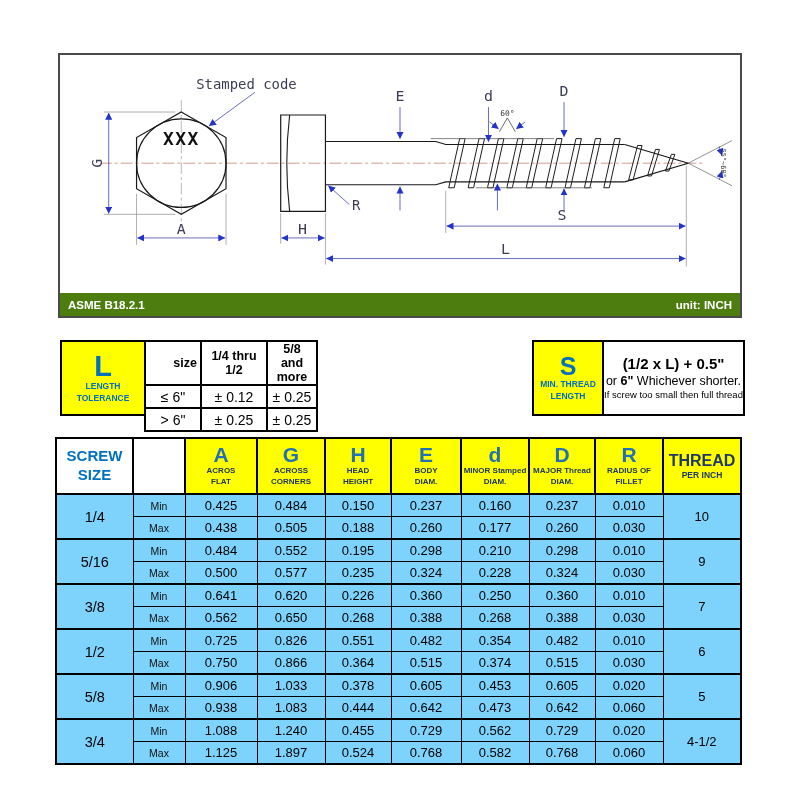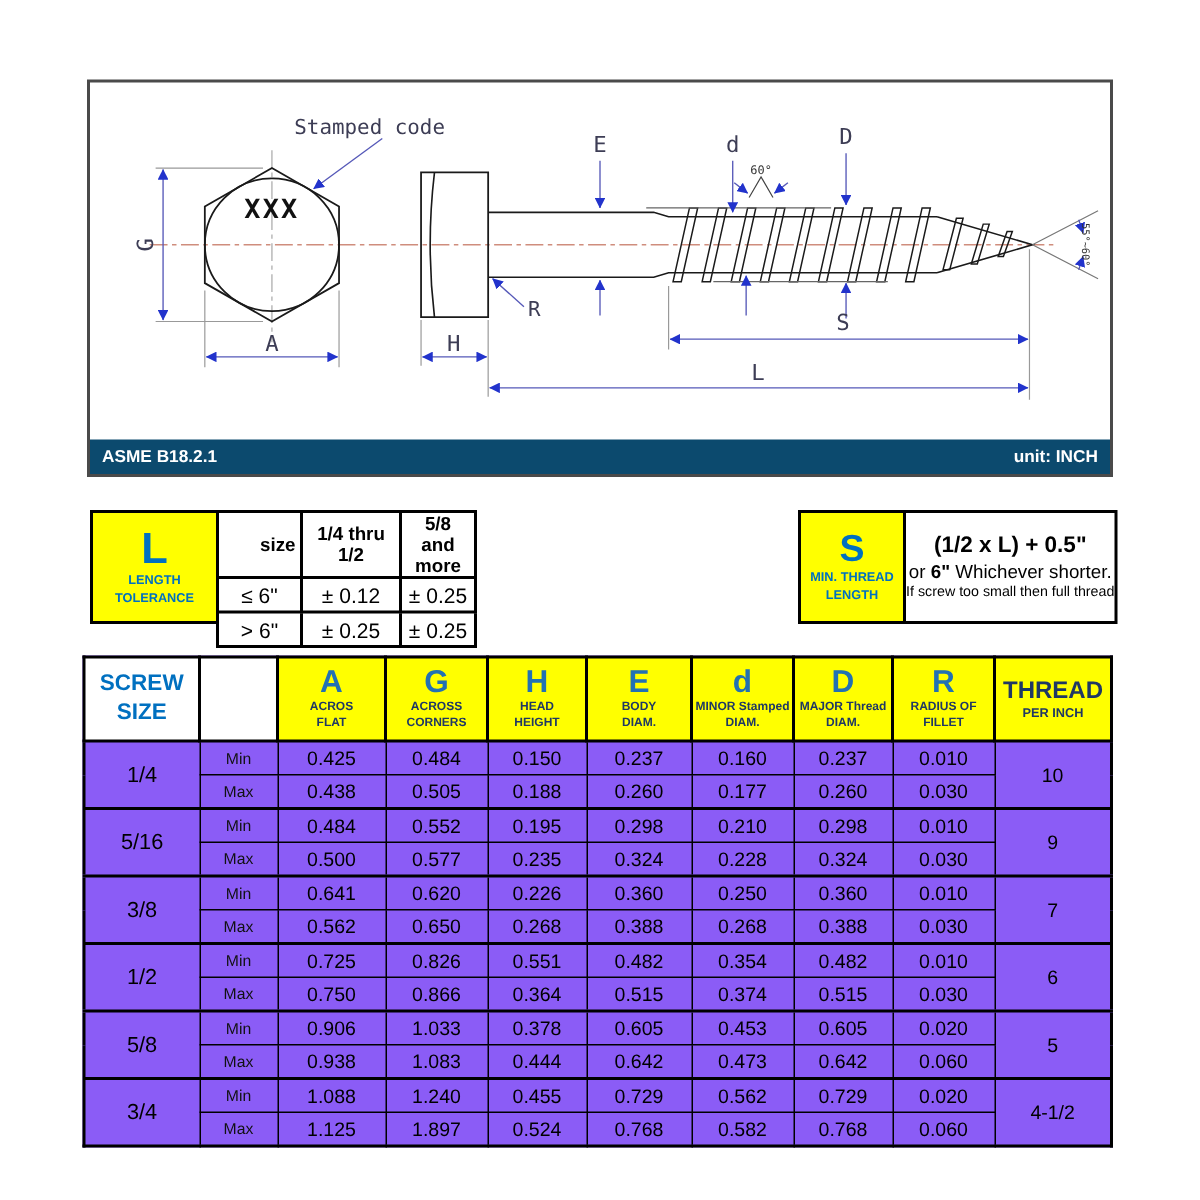--- a/index.html
+++ b/index.html
@@ -2,21 +2,21 @@
 <html><head>
 <meta charset="utf-8">
 <style>
   html,body{margin:0;padding:0;}
   body{width:800px;height:800px;position:relative;background:#fff;
        font-family:"Liberation Sans",sans-serif;color:#000;}
 
   
   .frame{position:absolute;left:58px;top:53px;width:684px;height:265px;
          border:2px solid #4a4a4a;box-sizing:border-box;background:#fff;}
-  .bar{position:absolute;left:0;bottom:0;width:100%;height:23px;background:#0c4a6e;
+  .bar{position:absolute;left:0;bottom:0;width:100%;height:23px;background:#4d7c0f;
        color:#fff;display:flex;justify-content:space-between;align-items:center;
        padding:0 8px;box-sizing:border-box;font-size:11.5px;font-weight:bold;}
   svg text{font-family:"DejaVu Sans Mono",monospace;}
   .cad{font-size:15px;fill:#3d3d55;}
   .cadsm{font-size:14px;fill:#3d3d55;}
   .mark{font-size:18px;font-weight:bold;fill:#111;letter-spacing:1.5px;}
   .ang{font-size:8px;fill:#333;}
   .tipang{font-size:7px;fill:#333;}
 
   
@@ -39,21 +39,21 @@
   .scontent{width:143px;height:76px;border:2px solid #000;box-sizing:border-box;
         margin-left:-2px;background:#fff;display:flex;flex-direction:column;
         justify-content:center;align-items:center;line-height:1.25;}
   .f1{font-size:15px;font-weight:bold;}
   .f2{font-size:12.5px;}
   .f2 b{font-weight:bold;}
   .f3{font-size:9.5px;text-align:right;}
 
   
   table.main{position:absolute;left:55px;top:437px;border-collapse:collapse;
-        table-layout:fixed;border:2.5px solid #000;background:#8b5cf6;}
+        table-layout:fixed;border:2.5px solid #000;background:#7dd3fc;}
   .main th{border:2.5px solid #000;background:#ffff00;height:54px;padding:0;
         text-align:center;vertical-align:middle;}
   .main th.white{background:#fff;}
   .main td{border:1.5px solid #000;height:21px;padding:0;text-align:center;
         vertical-align:middle;font-size:13px;}
   .main tr.g td{border-top:2.5px solid #000;}
   .letter{font-size:21px;font-weight:bold;color:#2271b3;line-height:1.05;}
   .desc{font-size:8px;font-weight:bold;color:#1f3864;line-height:1.35;}
   .sshead{color:#0070c0;font-size:15px;font-weight:bold;line-height:1.25;}
   .t1{font-size:16px;font-weight:bold;color:#1f3864;line-height:1.1;}

